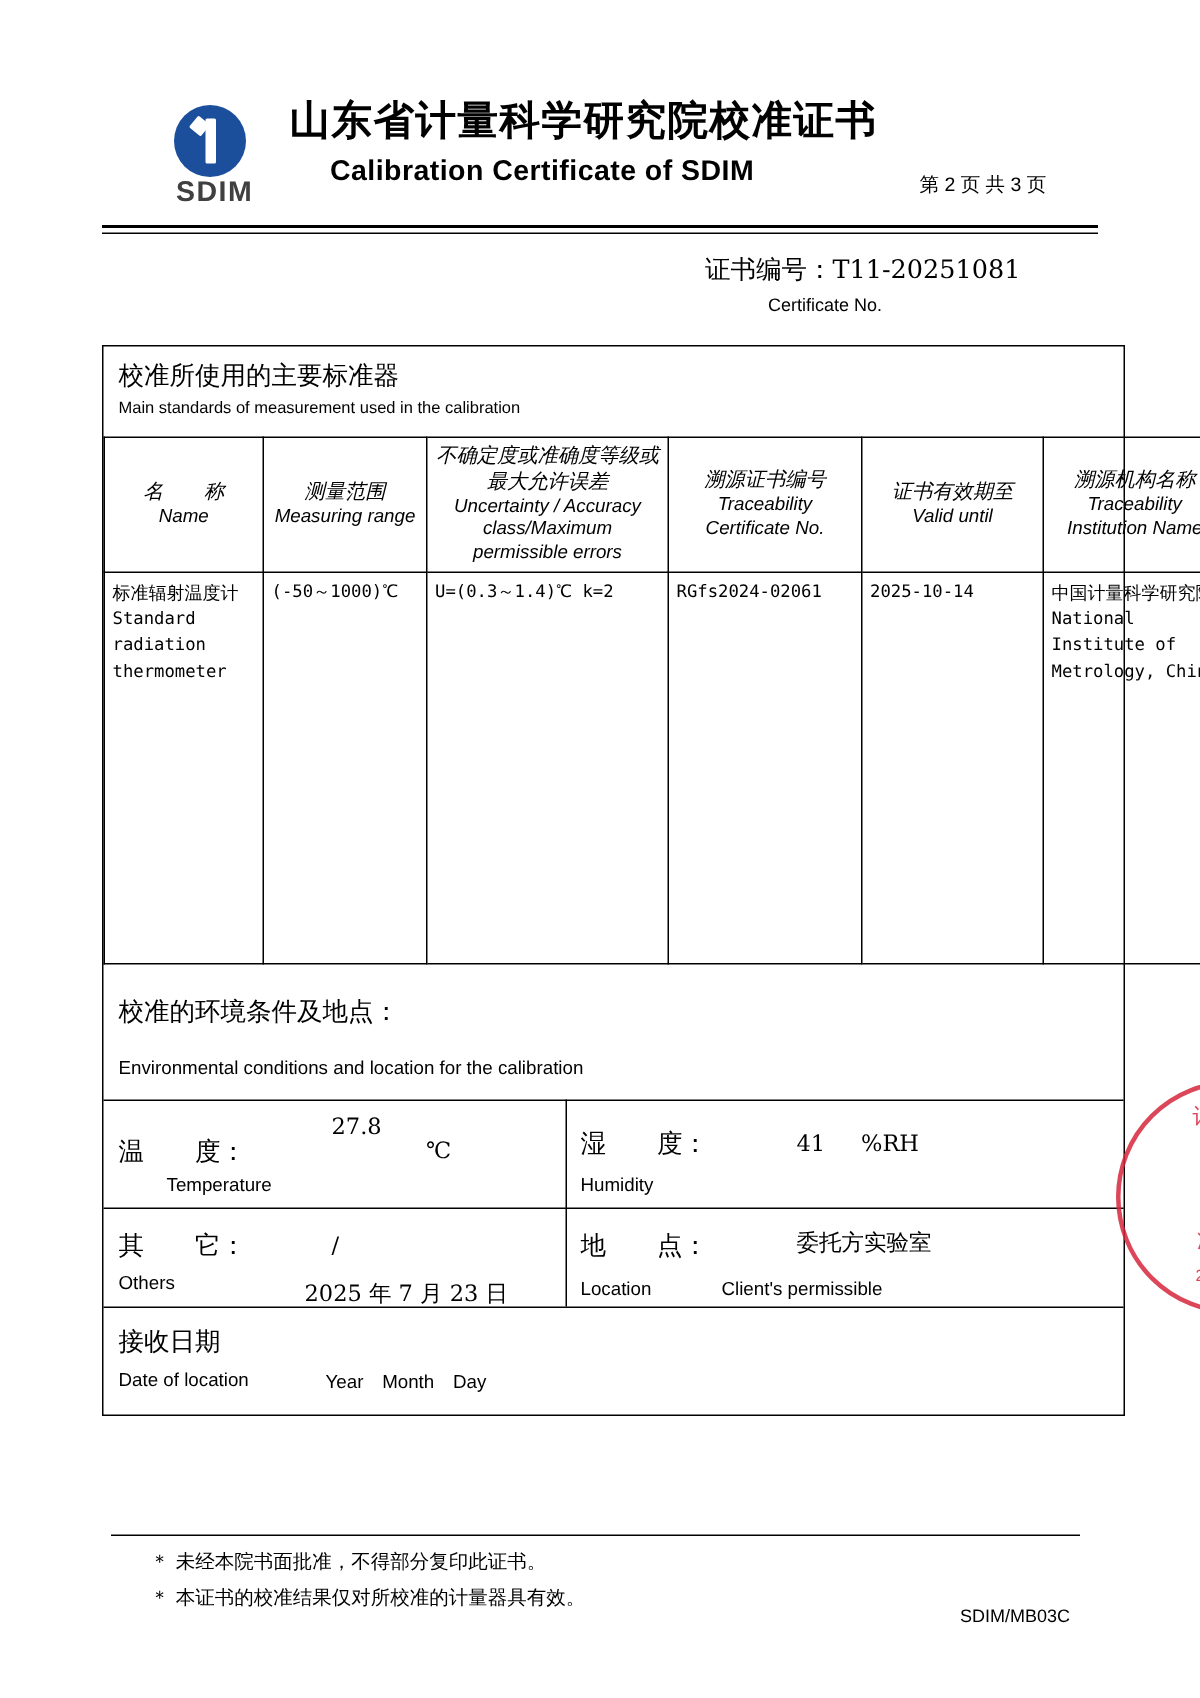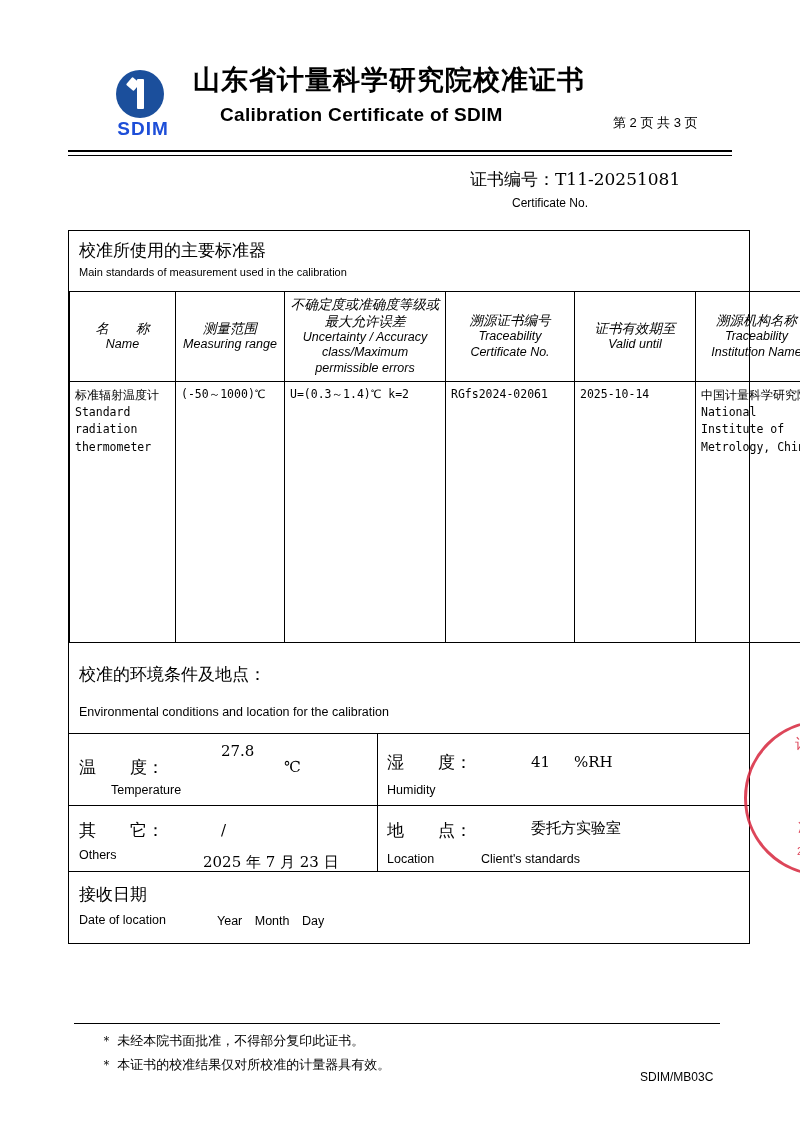--- a/index.html
+++ b/index.html
@@ -69,21 +69,21 @@
   .logo-text {
     position: absolute;
     left: 0px;
     top: 48px;
     width: 70px;
     text-align: center;
     font-family: "Liberation Sans", sans-serif;
     font-weight: bold;
     font-size: 19px;
     letter-spacing: 1px;
-    color: #1d4ed8;
+    color: #404040;
   }
   .title-cn {
     position: absolute;
     left: 125px;
     top: 0px;
     font-family: "DejaVu Serif", "Liberation Serif", serif;
     font-weight: bold;
     font-size: 27px;
     letter-spacing: 1px;
     white-space: nowrap;
@@ -445,21 +445,21 @@
     <div class="env-value" style="left:505px; top:522px;">%RH</div>
     <div class="env-label-en" style="left:318px; top:552px;">Humidity</div>
 
     <div class="env-label-cn" style="left:10px; top:588px;">其　　它：</div>
     <div class="env-value" style="left:152px; top:590px;">/</div>
     <div class="env-label-en" style="left:10px; top:617px;">Others</div>
 
     <div class="env-label-cn" style="left:318px; top:588px;">地　　点：</div>
     <div class="env-value" style="left:462px; top:588px;">委托方实验室</div>
     <div class="env-label-en" style="left:318px; top:621px;">Location</div>
-    <div class="env-label-en" style="left:412px; top:621px;">Client's standards</div>
+    <div class="env-label-en" style="left:412px; top:621px;">Client's permissible</div>
 
     <div class="env-label-cn" style="left:10px; top:652px;">接收日期</div>
     <div class="env-value" style="left:134px; top:622px;">2025 年 7 月 23 日</div>
     <div class="env-label-en" style="left:10px; top:682px;">Date of location</div>
     <div class="env-label-en" style="left:148px; top:682px;">Year　Month　Day</div>
   </div>
 
   <div class="stamp">
     <div class="top-text">计量科</div>
 

